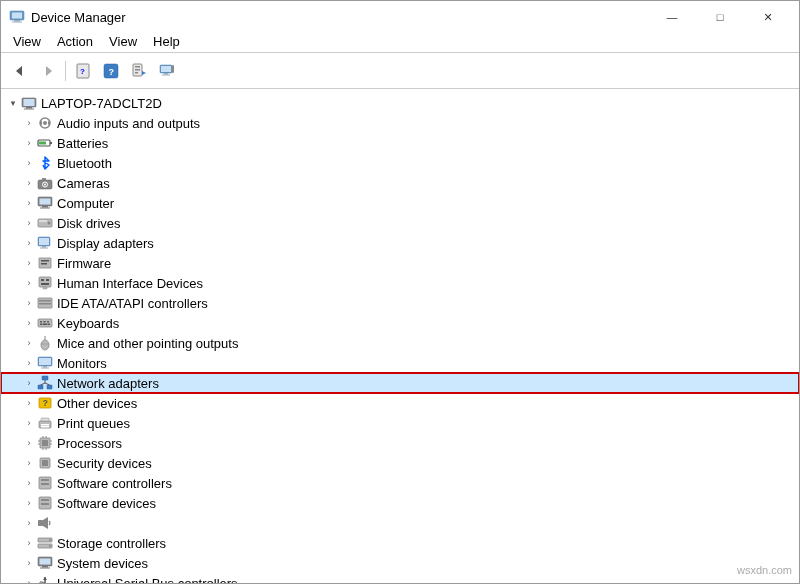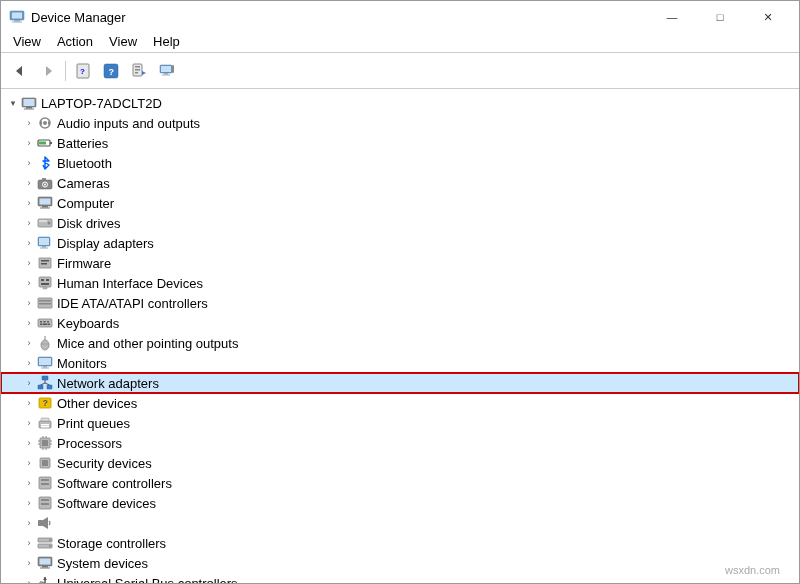--- a/index.html
+++ b/index.html
@@ -134,21 +134,21 @@
     }
     
     .indent-0 { padding-left: 4px; }
 
     
     svg { display: block; }
 
     .watermark {
       position: fixed;
       bottom: 8px;
-      right: 20px;
+      right: 8px;
       font-size: 11px;
       color: #aaa;
     }
   </style>
 </head>
 <body>
 
 <div class="window">
 
   <div class="title-bar">

